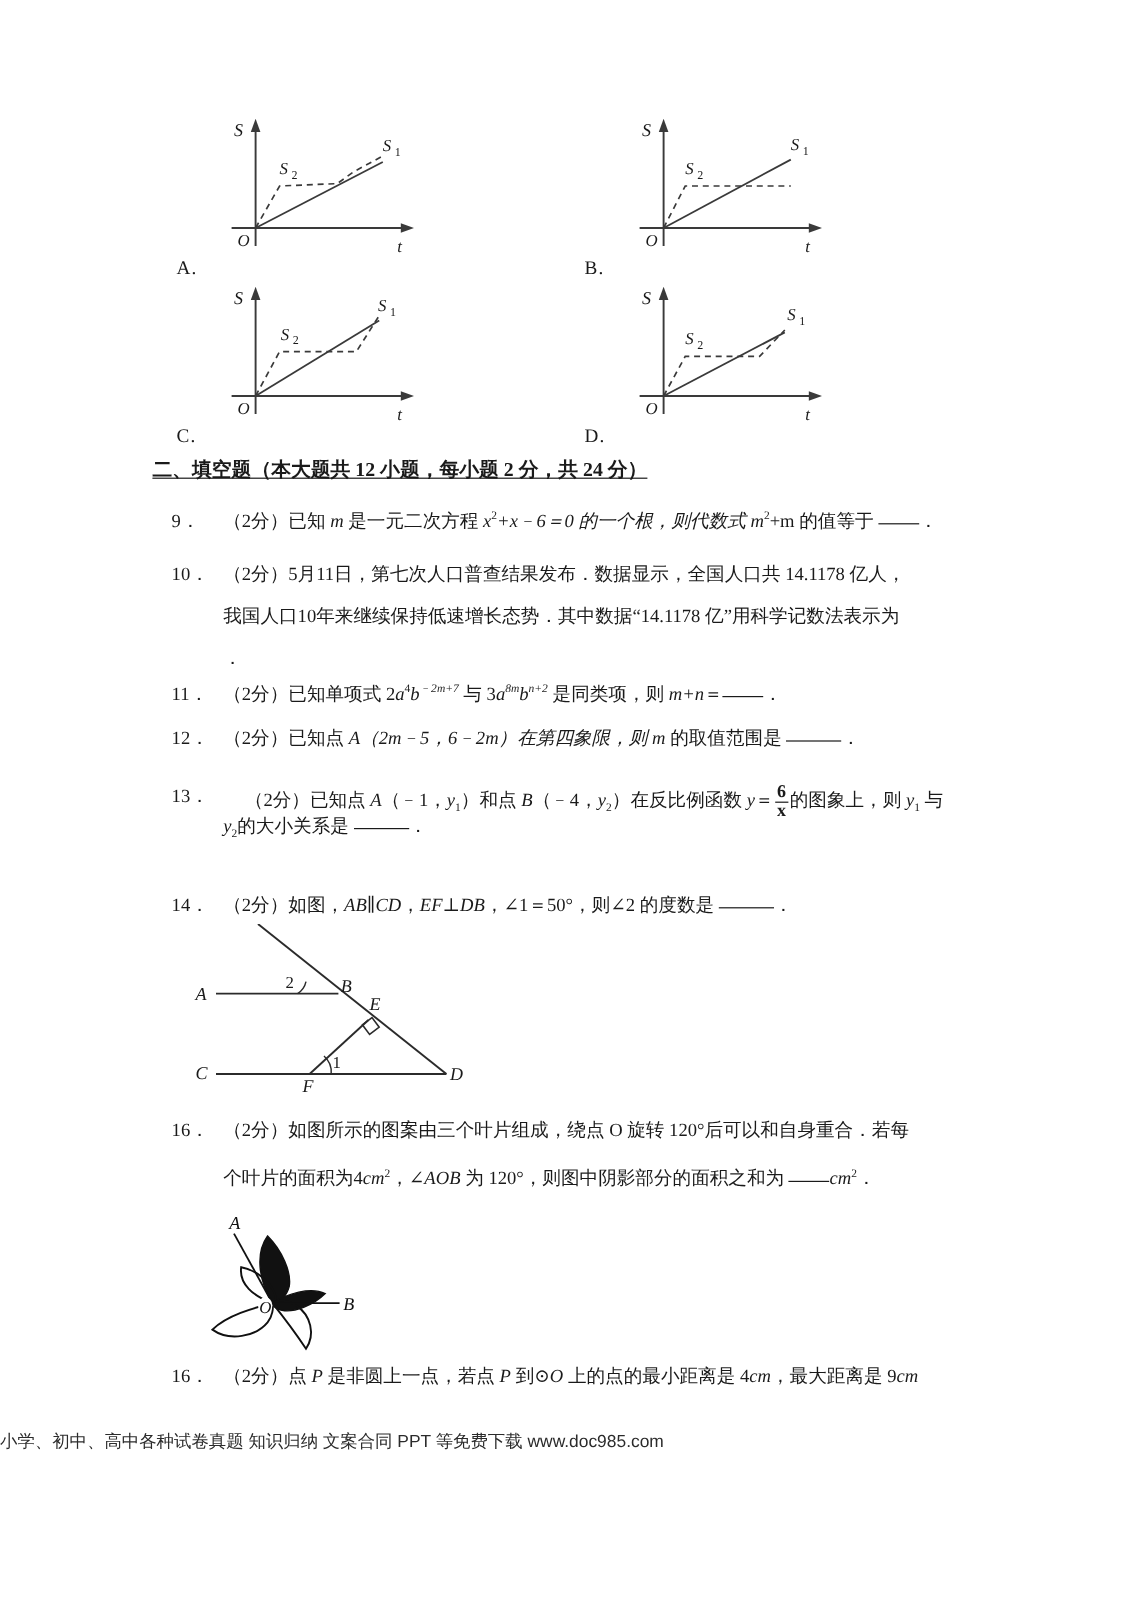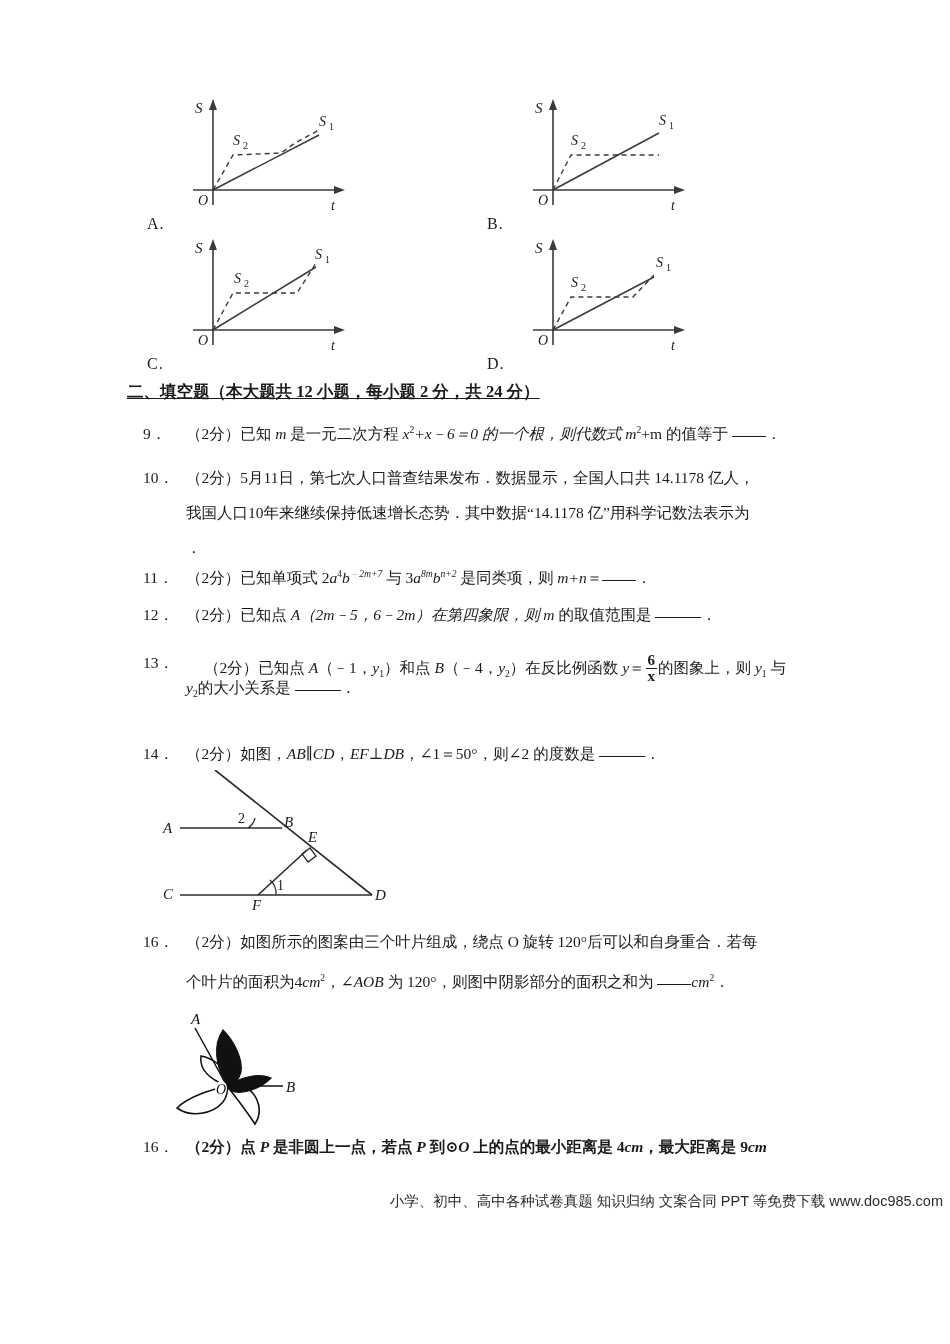--- a/index.html
+++ b/index.html
@@ -119,21 +119,21 @@
   .fig {
     position: absolute;
   }
   .fig svg { display: block; }
 
   
   .footer {
     position: absolute;
     left: 0;
     width: 943px;
-    text-align: right;
+    text-align: left;
     font-size: 14.5px;
     color: #2b2b2b;
     font-family: "Liberation Sans", "DejaVu Sans", sans-serif;
     white-space: nowrap;
   }
 </style>
 </head>
 <body>
 
 <div class="page">
@@ -321,19 +321,19 @@
       <line x1="72" y1="78" x2="128" y2="78" stroke="#111111" stroke-width="1.5"></line>
 
       <ellipse cx="66" cy="80" rx="6" ry="7" fill="#ffffff" stroke="none"></ellipse>
       <text x="36" y="16" font-family="Liberation Serif, serif" font-size="15" font-style="italic" fill="#111111">A</text>
       <text x="131" y="84" font-family="Liberation Serif, serif" font-size="15" font-style="italic" fill="#111111">B</text>
       <text x="61" y="86" font-family="Liberation Serif, serif" font-size="14" font-style="italic" fill="#111111">O</text>
     </svg>
   </div>
 
   <div class="q-num" style="top:1137px;">16．</div>
-  <div class="q-body" style="top:1137px;font-weight:bold;">
+  <div class="q-body" style="top:1137px;">
     <span>（2分）点 </span><span class="it">P</span><span> 是非圆上一点，若点 </span><span class="it">P</span><span> 到⊙</span><span class="it">O</span><span> 上的点的最小距离是 4</span><span class="it">cm</span><span>，最大距离是 9</span><span class="it">cm</span>
   </div>
 
   <div class="footer" style="top:1192px;">小学、初中、高中各种试卷真题 知识归纳 文案合同 PPT 等免费下载  www.doc985.com</div>
 
 </div>
 
 </body></html>

